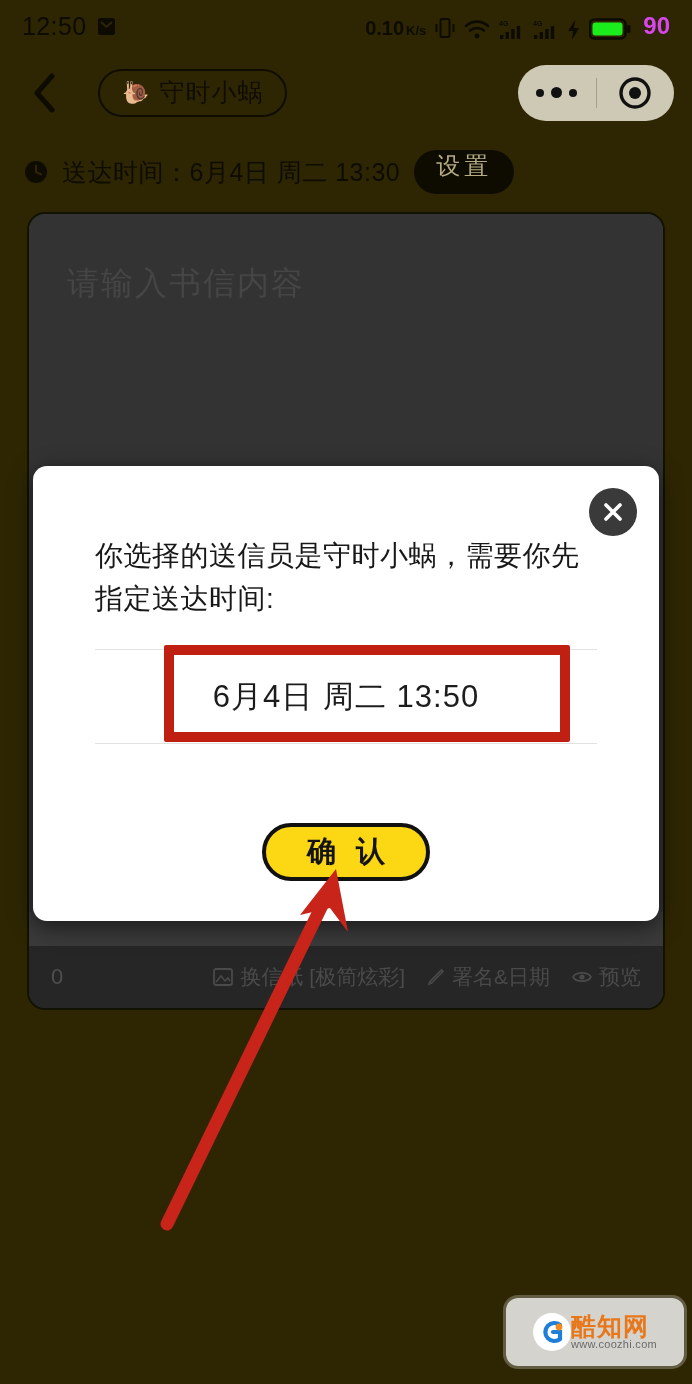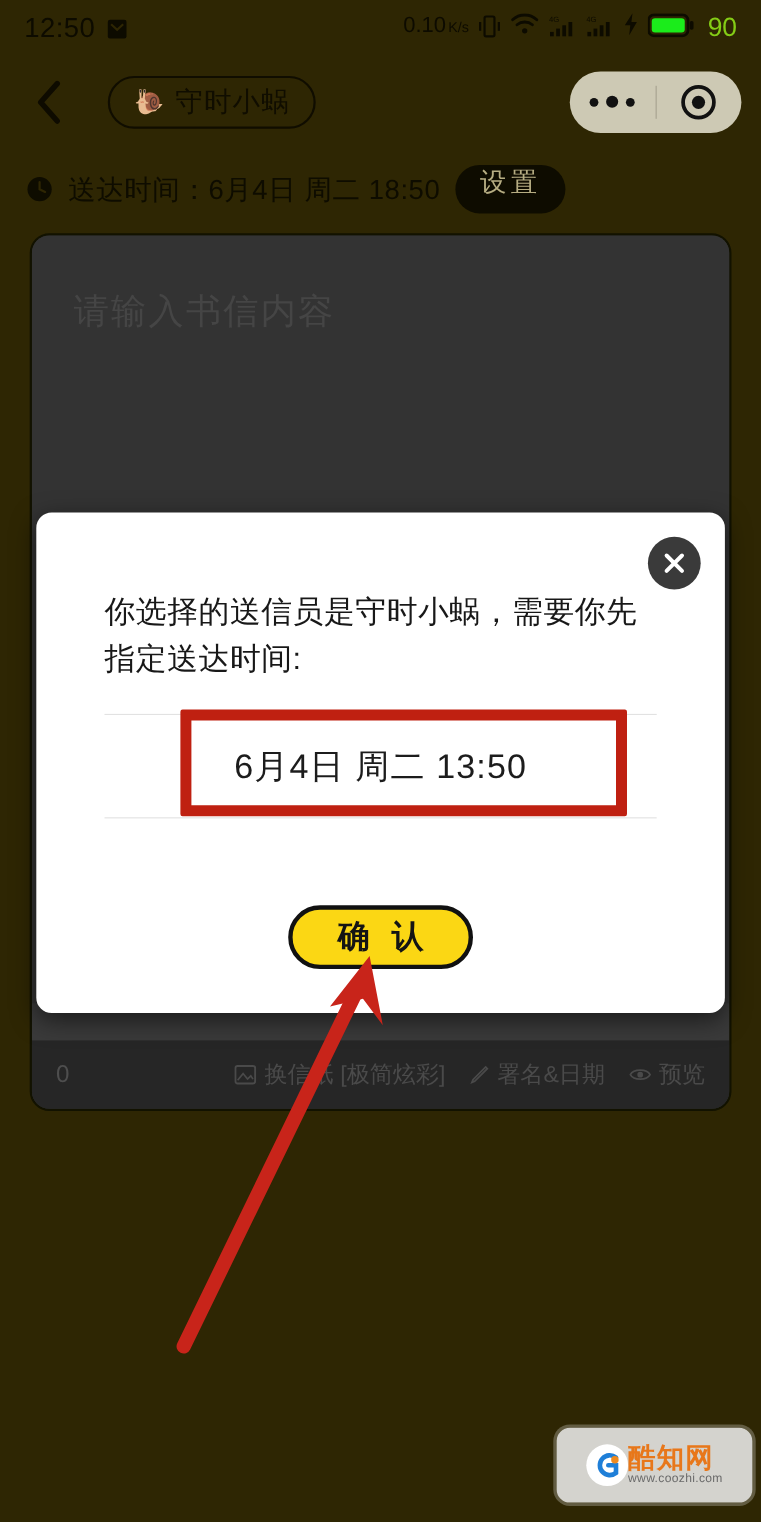--- a/index.html
+++ b/index.html
@@ -26,25 +26,25 @@
   }
   .sb-time {
     font-size: 25px; font-weight: 500; letter-spacing: .4px;
     color: #0d0b00;
   }
   .sb-mail-icon {
     margin-left: 10px; width: 19px; height: 21px;
     display: inline-block; position: relative;
   }
   .sb-right {
-    margin-left: auto; display: flex; align-items: flex-start; gap: 9px;
+    margin-left: auto; display: flex; align-items: flex-end; gap: 9px; font-weight: bold;
   }
   .sb-net { font-size: 20px; color: #0d0b00; display: flex; align-items: baseline; }
   .sb-net .unit { font-size: 13px; margin-left: 2px; }
-  .sb-batt-num { font-size: 24px; color: #84cc16; margin-left: 3px; }
+  .sb-batt-num { font-size: 24px; color: #d946ef; margin-left: 3px; }
   .icon-sv { display: block; }
 
   
   .navbar {
     position: absolute; top: 55px; left: 0;
     width: 692px; height: 75px;
     display: flex; align-items: center;
   }
   .nav-back {
     position: absolute; left: 25px; top: 50%; transform: translateY(-50%);
@@ -314,21 +314,21 @@
     </div>
   </div>
 
   <div class="time-row">
     <span class="clock">
       <svg class="icon-sv" width="24" height="24" viewBox="0 0 24 24">
         <circle cx="12" cy="12" r="11" fill="#0e0c00"></circle>
         <path d="M12 5.5 V12 L17 14.5" stroke="#2e2603" stroke-width="2" fill="none" stroke-linecap="round"></path>
       </svg>
     </span>
-    <span class="label">送达时间：6月4日 周二 18:50</span>
+    <span class="label">送达时间：6月4日 周二 13:30</span>
     <div class="settings-btn">
       <span>设置</span>
     </div>
   </div>
 
   <div class="letter-card">
     <div class="letter-body">
       <div class="letter-placeholder">请输入书信内容</div>
     </div>
     <div class="letter-divider"></div>

